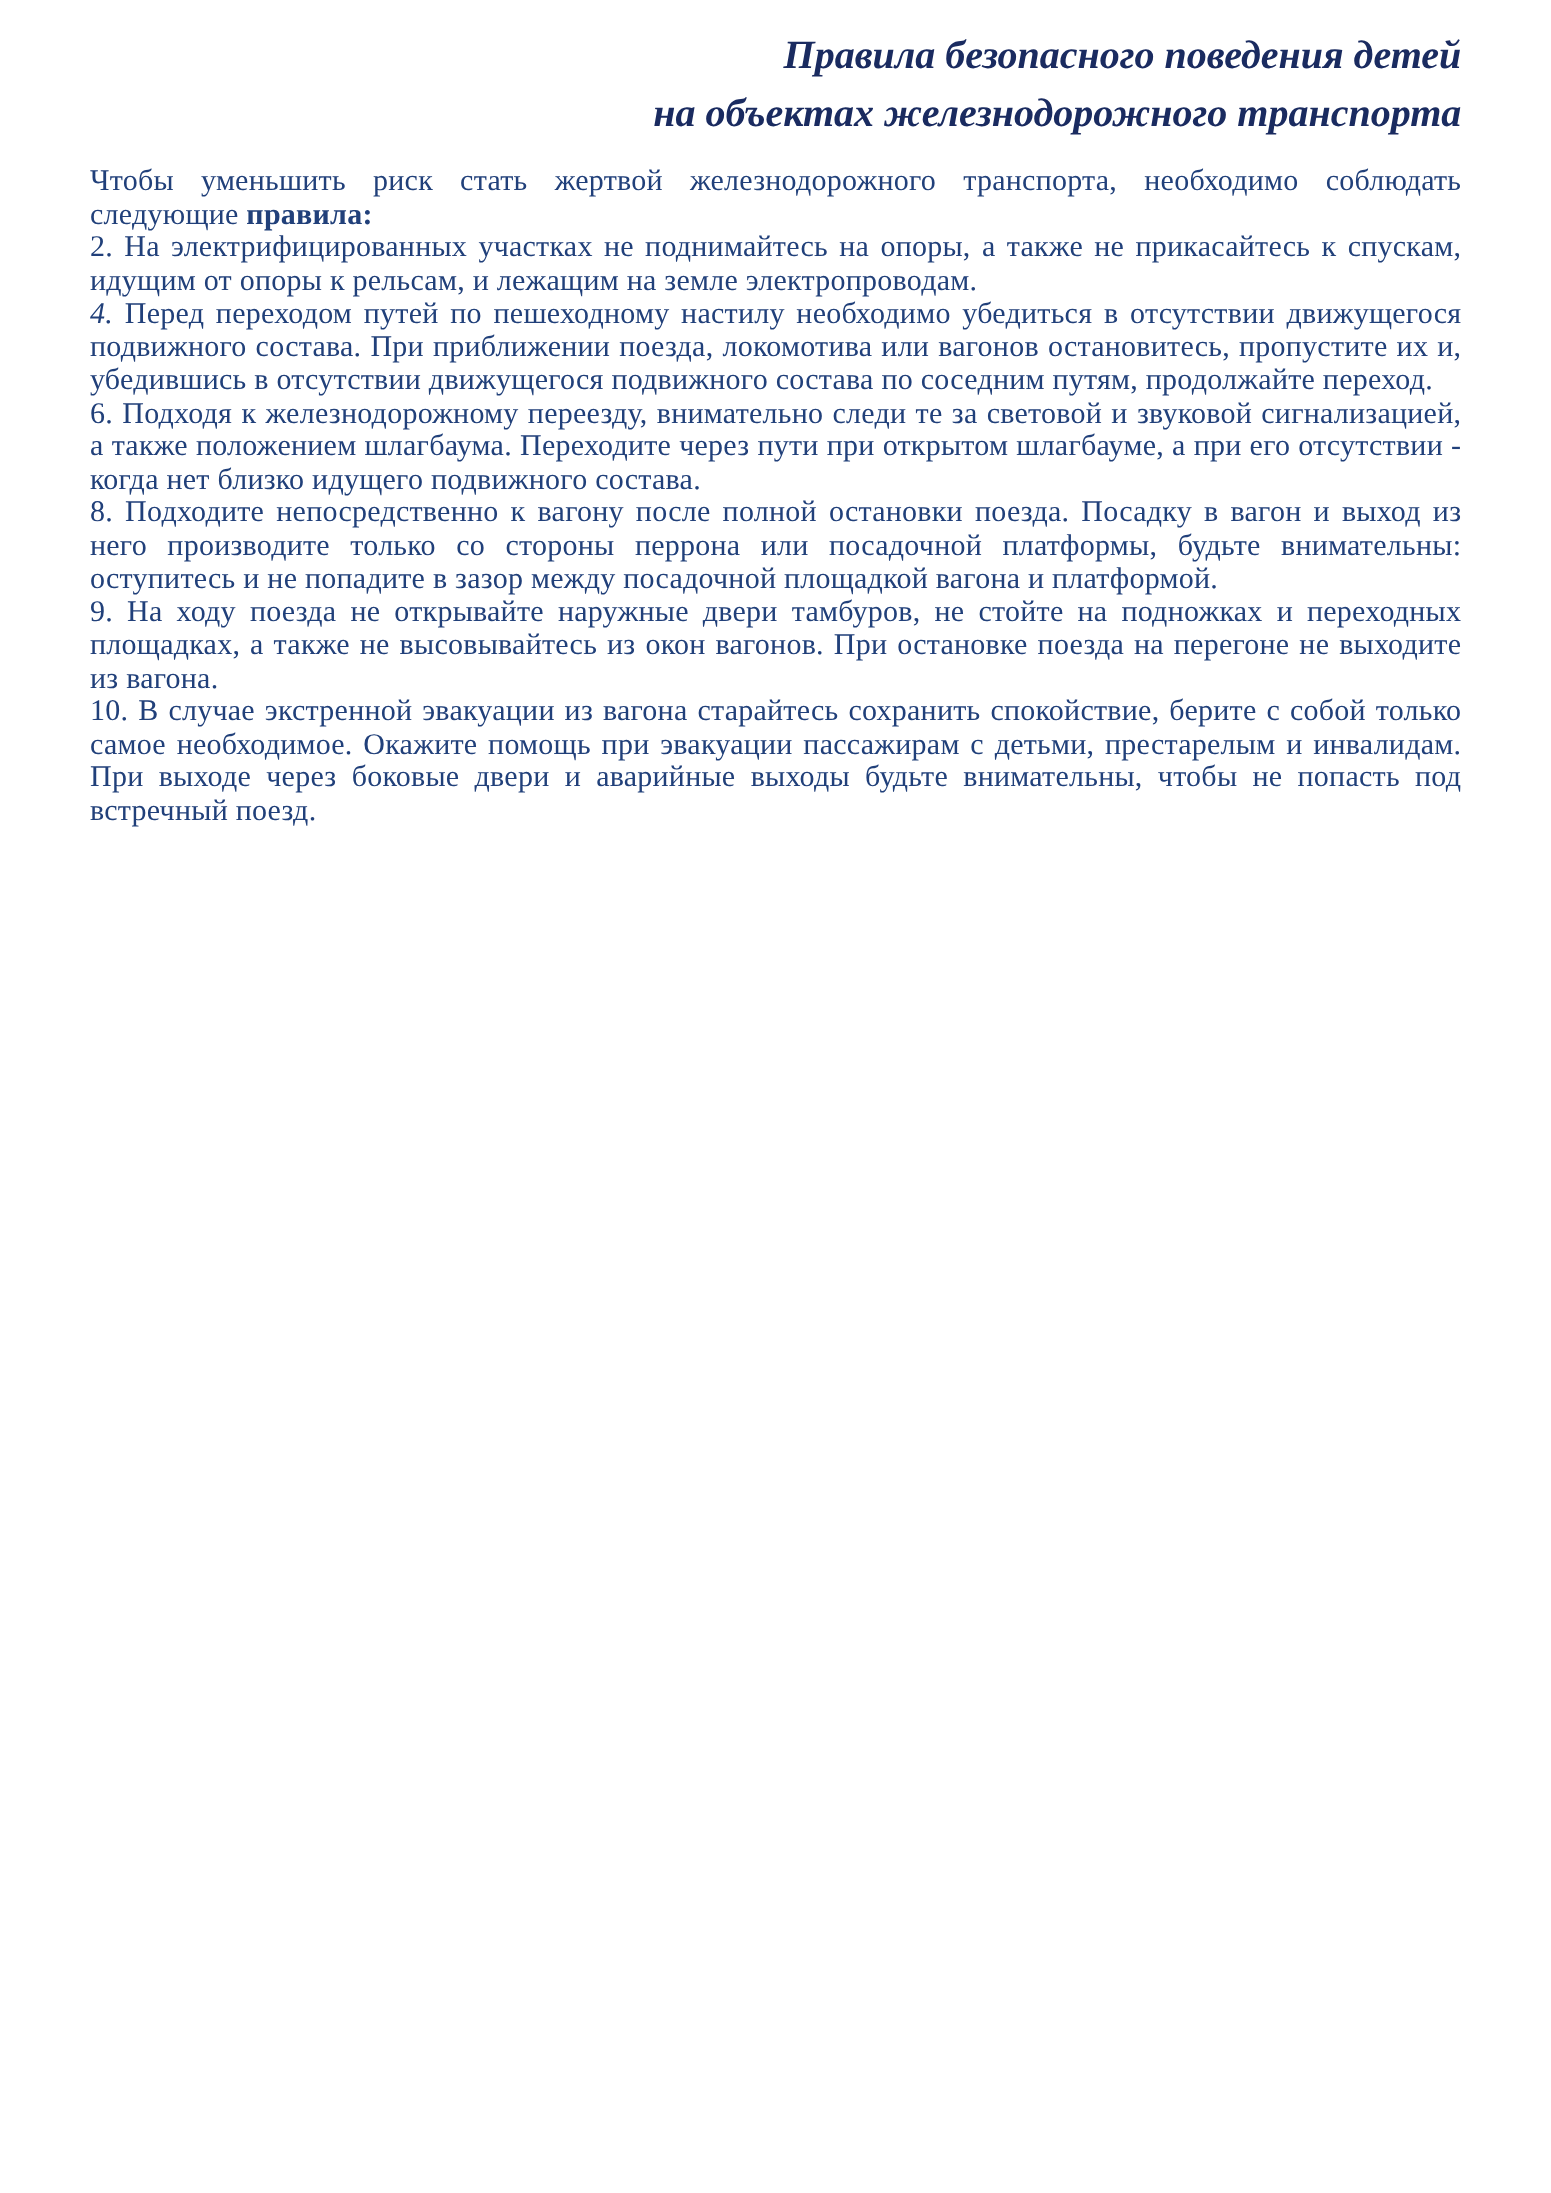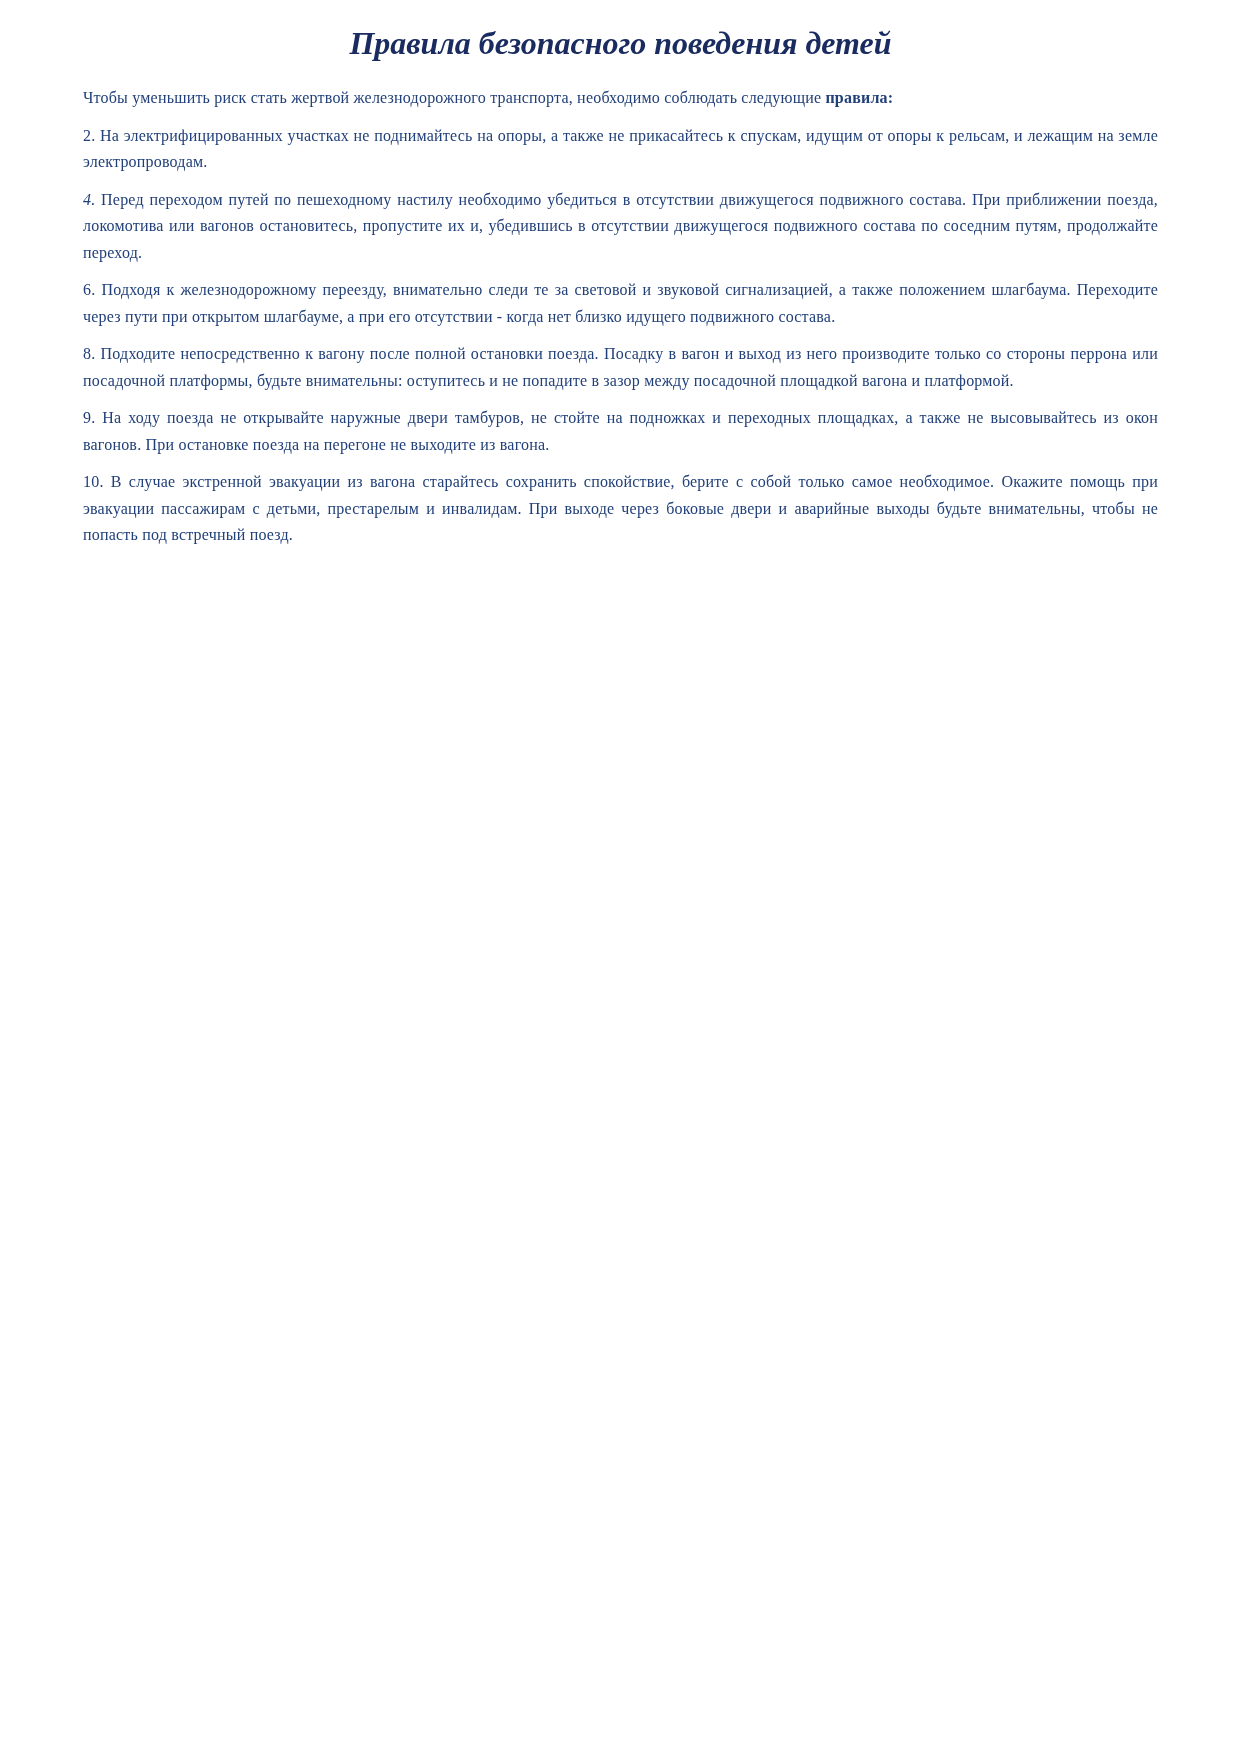--- a/index.html
+++ b/index.html
@@ -24,40 +24,41 @@
   }
   .title{
     margin:4px 0 18px 0;
     text-align:center;
     font-size:32px;
     line-height:47px;
     font-weight:bold;
     font-style:italic;
     color:var(--title-color);
   }
-  .title-line{display:block;}
+  .title-line{display:block;text-align:right;}
   .body-par{
-    margin:11px;
-    font-size:16px;
+    margin:0;
+    font-size:24px;
     line-height:26.5px;
     text-align:justify;
     color:var(--text-color);
     letter-spacing:0.2px;
   }
   .intro b{font-weight:bold;}
   .rule-num{white-space:nowrap;}
   .italic-num{font-style:italic;}
 </style>
 </head>
 <body>
 
 <div class="page">
 
   <h1 class="title">
     <span class="title-line">Правила  безопасного поведения детей</span>
+    <span class="title-line">на объектах железнодорожного транспорта</span>
   </h1>
 
   <p class="body-par intro"><span>Чтобы уменьшить риск стать жертвой железнодорожного транспорта, необходимо соблюдать следующие </span><b>правила:</b></p>
 
 
   <p class="body-par"><span class="rule-num">2.</span> <span>На электрифицированных участках не поднимайтесь на опоры, а также не прикасайтесь к спускам, идущим от опоры к рельсам, и лежащим на земле электропроводам.</span></p>
 
 
   <p class="body-par"><span class="rule-num italic-num">4.</span> <span>Перед переходом путей по пешеходному настилу необходимо убедиться в отсутствии движущегося подвижного состава. При приближении поезда, локомотива или вагонов остановитесь, пропустите их и, убедившись в отсутствии движущегося подвижного состава по соседним путям, продолжайте переход.</span></p>
 

